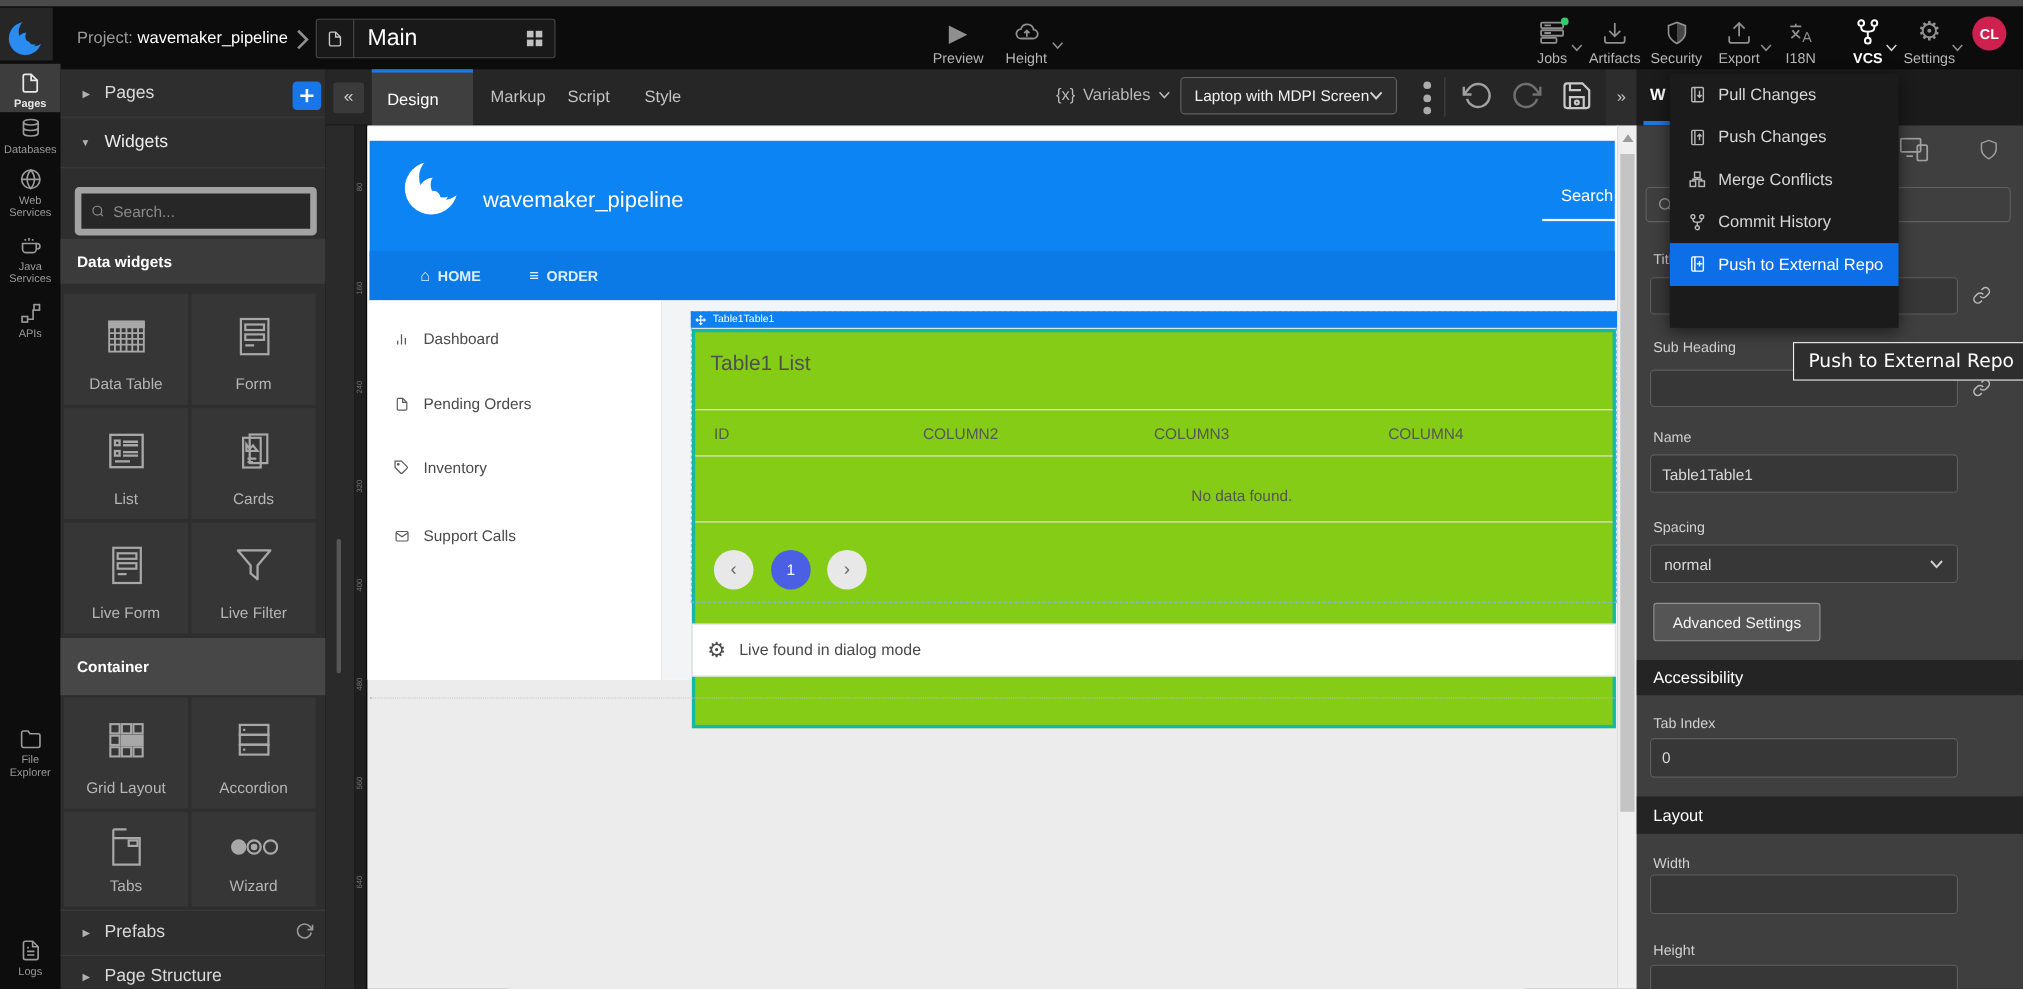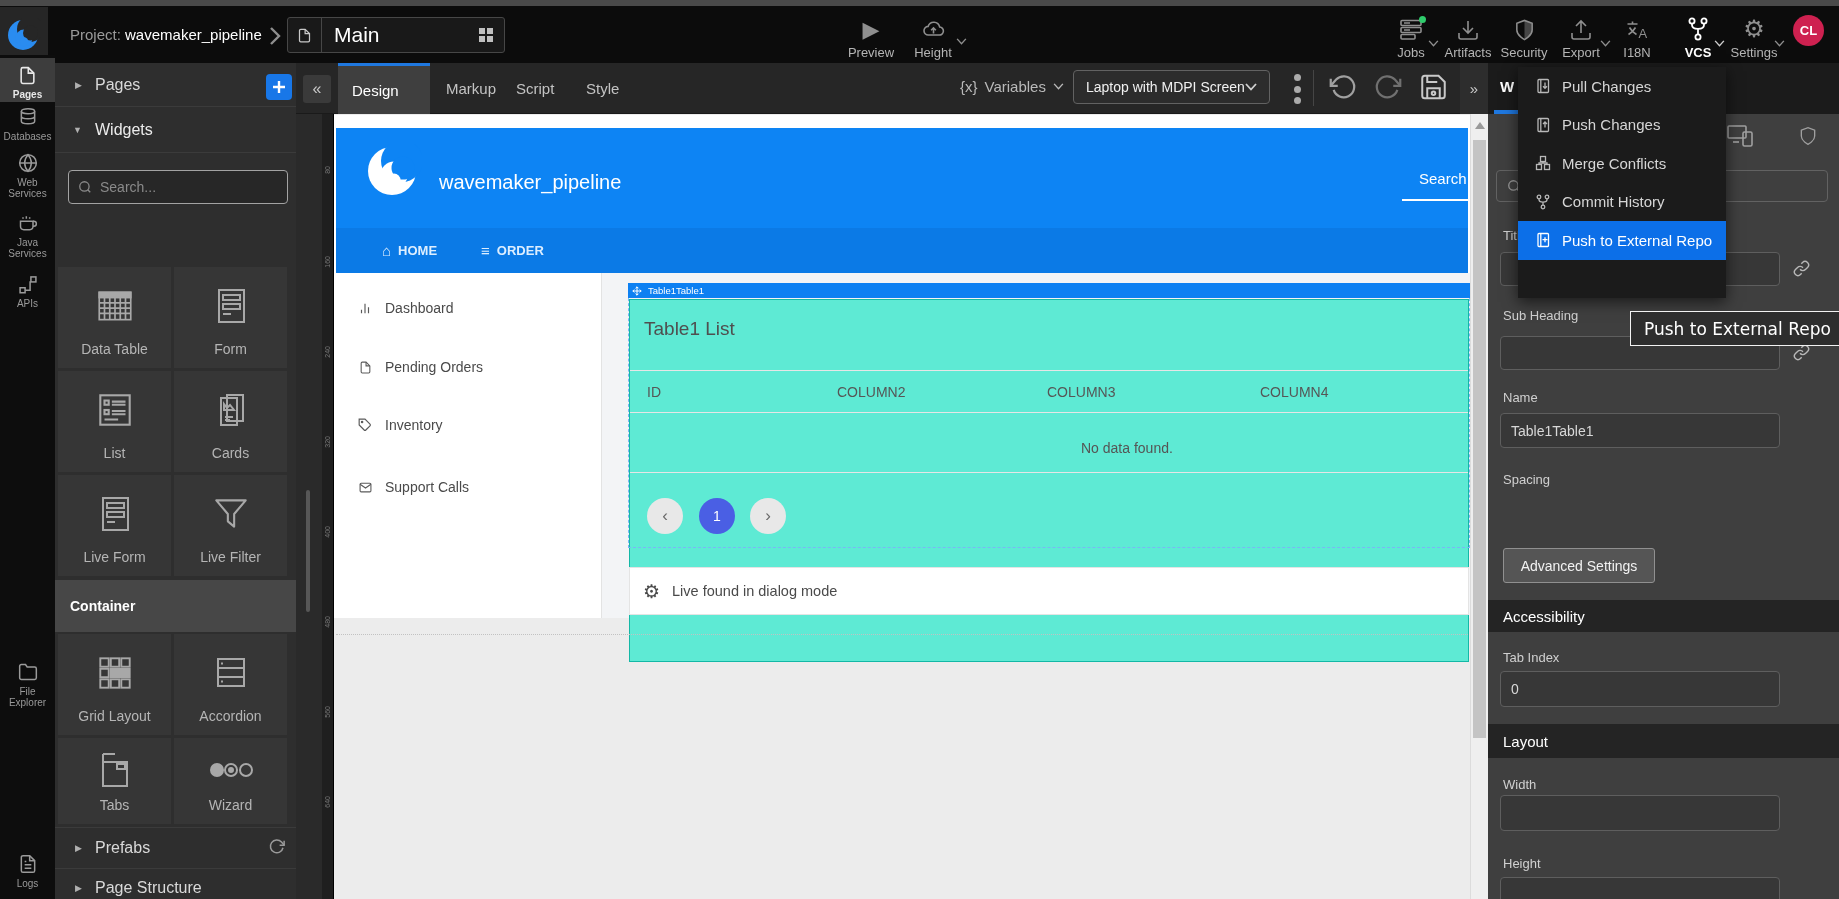--- a/index.html
+++ b/index.html
@@ -37,21 +37,21 @@
   
   #rail{left:0;top:55px;width:55px;height:844px;background:#0d0d0d}
   .rail-item{position:absolute;left:0;width:55px;text-align:center;color:#9a9a9a;font-size:10px;line-height:11px}
   .rail-item .ricon{display:flex;justify-content:center;margin-bottom:4px}
   .rail-item.active{background:#3d3d3d;color:#e8e8e8;padding-top:8px}
   
   #wpanel{left:55px;top:63px;width:241px;height:836px;background:#2e2e2e}
   .acc-row{position:absolute;left:0;width:241px;display:flex;align-items:center;color:#d9d9d9;font-size:16px;border-bottom:1px solid #3b3b3b}
   .acc-row .tri{width:27px;text-align:right;font-size:9px;color:#b0b0b0;margin-right:13px}
   #add-page-btn{left:211px;top:11px;width:26px;height:26px;background:#1877e8;border-radius:4px;display:flex;align-items:center;justify-content:center}
-  #wsearch{left:13px;top:107px;width:220px;height:32px;background:#272727;border:1px solid #a3a3a3;border-radius:4px;color:#a5a5a5;display:flex;align-items:center;padding:16px 9px;gap:8px}
+  #wsearch{left:13px;top:107px;width:220px;height:32px;background:#272727;border:6px solid #a3a3a3;border-radius:4px;color:#a5a5a5;display:flex;align-items:center;padding:16px 9px;gap:8px}
   #wsearch input{background:transparent;border:0;outline:0;color:#bdbdbd;font-size:14px;width:170px}
   #wsearch input::placeholder{color:#8a8a8a}
   .group-band{position:absolute;left:0;width:241px;color:#fff;font-weight:bold;font-size:14px;display:flex;align-items:center;padding-left:15px}
   .tile{position:absolute;width:113px;background:#363636;display:flex;flex-direction:column;align-items:center;justify-content:flex-end;padding-bottom:11px;color:#b5b5b5;font-size:14px}
   .tile .ticon{position:absolute;top:18px;left:50%;transform:translateX(-50%);color:#a8a8a8}
   .tile.short .ticon{top:12px}
   #prefabs-refresh{position:absolute;right:10px;top:10px;color:#9a9a9a}
   
   #strip{left:296px;top:114px;width:26px;height:785px;background:#2a2a2a}
   #strip-thumb{left:306px;top:490px;width:4px;height:122px;background:#575757;border-radius:2px}
@@ -64,21 +64,21 @@
   #appnav{position:absolute;left:0;bottom:0;width:100%;height:45px;background:#0b7ae6;display:flex;align-items:center;color:#ddeeff;font-size:13px;font-weight:bold}
   #apptitle{position:absolute;left:103px;top:43px;color:#fff;font-size:20px}
   #appsearch{position:absolute;left:1083px;top:42px;color:#fff;font-size:15px}
   #appsearch-line{position:absolute;left:1066px;top:71px;width:68px;height:2px;background:#fff}
   #leftmenu{position:absolute;left:2px;top:158px;width:266px;height:345px;background:#fff;border-right:1px solid #e3e3e3}
   .lm-item{position:absolute;left:0;width:100%;height:30px;display:flex;align-items:center;color:#4a4a4a;font-size:14px}
   .lm-item .mi{width:16px;margin-left:21px;margin-right:12px;color:#5a5a5a;display:flex;justify-content:center}
   #content-bg{position:absolute;left:268px;top:158px;width:868px;height:345px;background:#f3f4f6}
   #sel-rect{position:absolute;left:294px;top:168px;width:842px;height:265px;border:1px dashed #79b6f6;pointer-events:none}
   #sel-bar{position:absolute;left:294px;top:168px;width:842px;height:15px;background:#0d80f2;display:flex;align-items:center;color:#fff;font-size:9.5px;gap:6px;padding-left:4px}
-  #table-panel{position:absolute;left:295px;top:184px;width:840px;height:363px;background:#5eead4;border:1px solid #14b8a6;overflow:hidden}
+  #table-panel{position:absolute;left:295px;top:184px;width:840px;height:363px;background:#84cc16;border:3px solid #14b8a6;overflow:hidden}
   #table-title{position:absolute;left:14px;top:18px;font-size:19px;color:#4f4f4f}
   .col-h{position:absolute;top:84px;font-size:14px;color:#565656;font-weight:500}
   .tline{position:absolute;left:0;width:840px;height:1px;background:#e6e6e6}
   #nodata{position:absolute;left:451px;top:140px;font-size:14px;color:#555}
   .pgc{position:absolute;top:198px;width:36px;height:36px;border-radius:50%;background:#e8e8e8;color:#6a6a6a;font-size:17px;display:flex;align-items:center;justify-content:center}
   .pgc.active{background:#4a5fe4;color:#fff;font-size:14px}
   #liveform-panel{position:absolute;left:295px;top:452px;width:840px;height:48px;background:#fff;border:1px solid #e4e4e4;display:flex;align-items:center;color:#4a4a4a;font-size:14.5px}
   #page-dots{position:absolute;left:2px;top:520px;width:1132px;border-top:1px dotted #c2c2c2}
   
   #cscroll{left:1470px;top:114px;width:18px;height:785px;background:#efefef;border-left:1px solid #dcdcdc}
@@ -375,20 +375,23 @@
       <span class="tri">▼</span>
       <span>Widgets</span>
     </div>
     <div id="wsearch" class="abs">
       <svg width="14" height="14" viewBox="0 0 24 24" fill="none" stroke="#8a8a8a" stroke-width="2.2">
           <circle cx="11" cy="11" r="8"></circle>
           <path d="M21 21l-4.35-4.35"></path>
         </svg>
       <input type="text" placeholder="Search..." style="">
     </div>
+    <div class="group-band" style="top:154px;height:41px;background:#3b3b3b">
+        <span>Data widgets</span>
+      </div>
 
     <div class="tile" style="left:3px;top:204px;height:101px">
       <span class="ticon">
           <svg width="42" height="42" viewBox="0 0 40 40" fill="none" stroke="#a8a8a8" stroke-width="1.6">
             <rect x="5" y="7" width="30" height="26"></rect>
             <rect x="5" y="7" width="30" height="5" fill="#a8a8a8"></rect>
             <path d="M5 17h30M5 22h30M5 27h30M10 12v21M15 12v21M20 12v21M25 12v21M30 12v21"></path>
           </svg>
         </span>
       <span>Data Table</span>
@@ -661,20 +664,26 @@
     <input class="pfield" style="top: 222px;">
     <span class="linkic" style="left:305px;top:230px">
       <svg width="17" height="17" viewBox="0 0 24 24" fill="none" stroke="currentColor" stroke-width="2">
           <path d="M10 13a5 5 0 0 0 7.54.54l3-3a5 5 0 0 0-7.07-7.07l-1.72 1.71"></path>
           <path d="M14 11a5 5 0 0 0-7.54-.54l-3 3a5 5 0 0 0 7.07 7.07l1.71-1.71"></path>
         </svg>
     </span>
     <span class="plabel" style="top:276px">Name</span>
     <input class="pfield" style="top: 299px; height: 35px;" value="Table1Table1">
     <span class="plabel" style="top:358px">Spacing</span>
+    <div class="pselect" style="top:381px">
+      <span>normal</span>
+      <svg width="13" height="8" viewBox="0 0 12 8">
+          <polyline points="1,1 6,6.5 11,1" fill="none" stroke="#d0d0d0" stroke-width="1.8"></polyline>
+        </svg>
+    </div>
     <div id="adv-btn">Advanced Settings</div>
     <div class="sec-head" style="top:486px;height:32px">
         <span>Accessibility</span>
       </div>
     <span class="plabel" style="top:536px">Tab Index</span>
     <input class="pfield" style="top: 557px; height: 36px;" value="0">
     <div class="sec-head" style="top:610px;height:34px">
         <span>Layout</span>
       </div>
     <span class="plabel" style="top:663px">Width</span>

